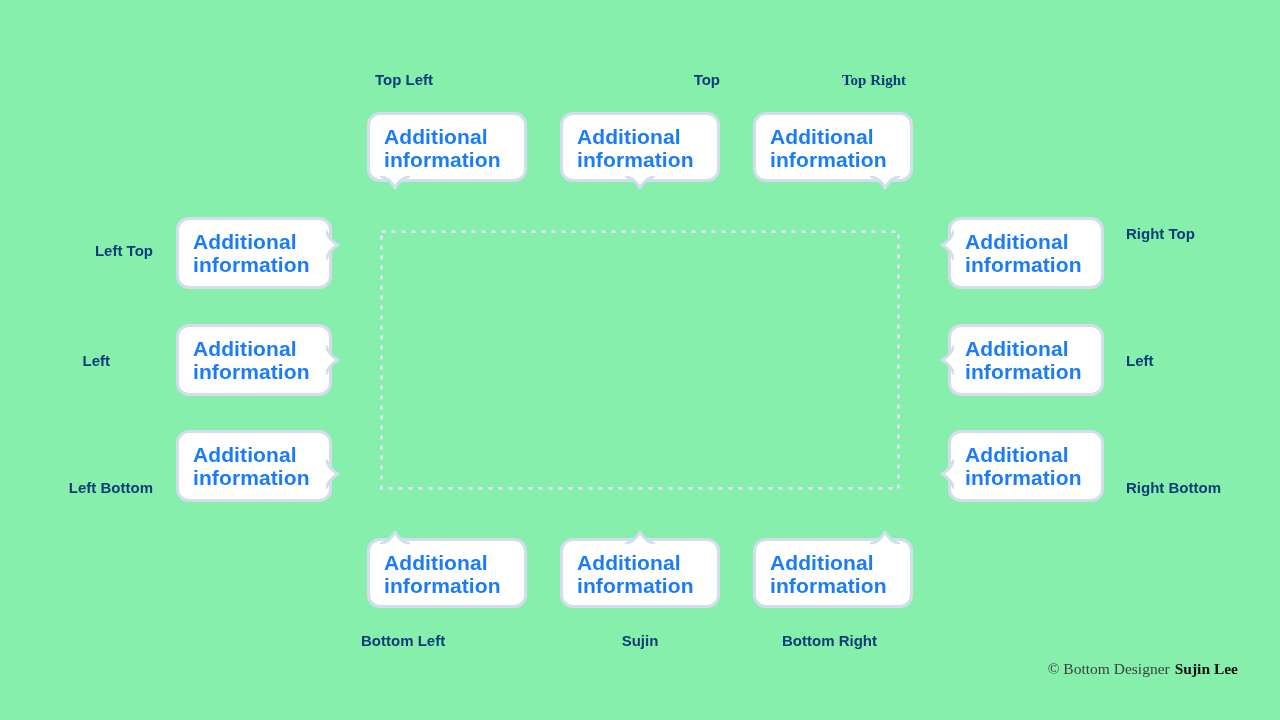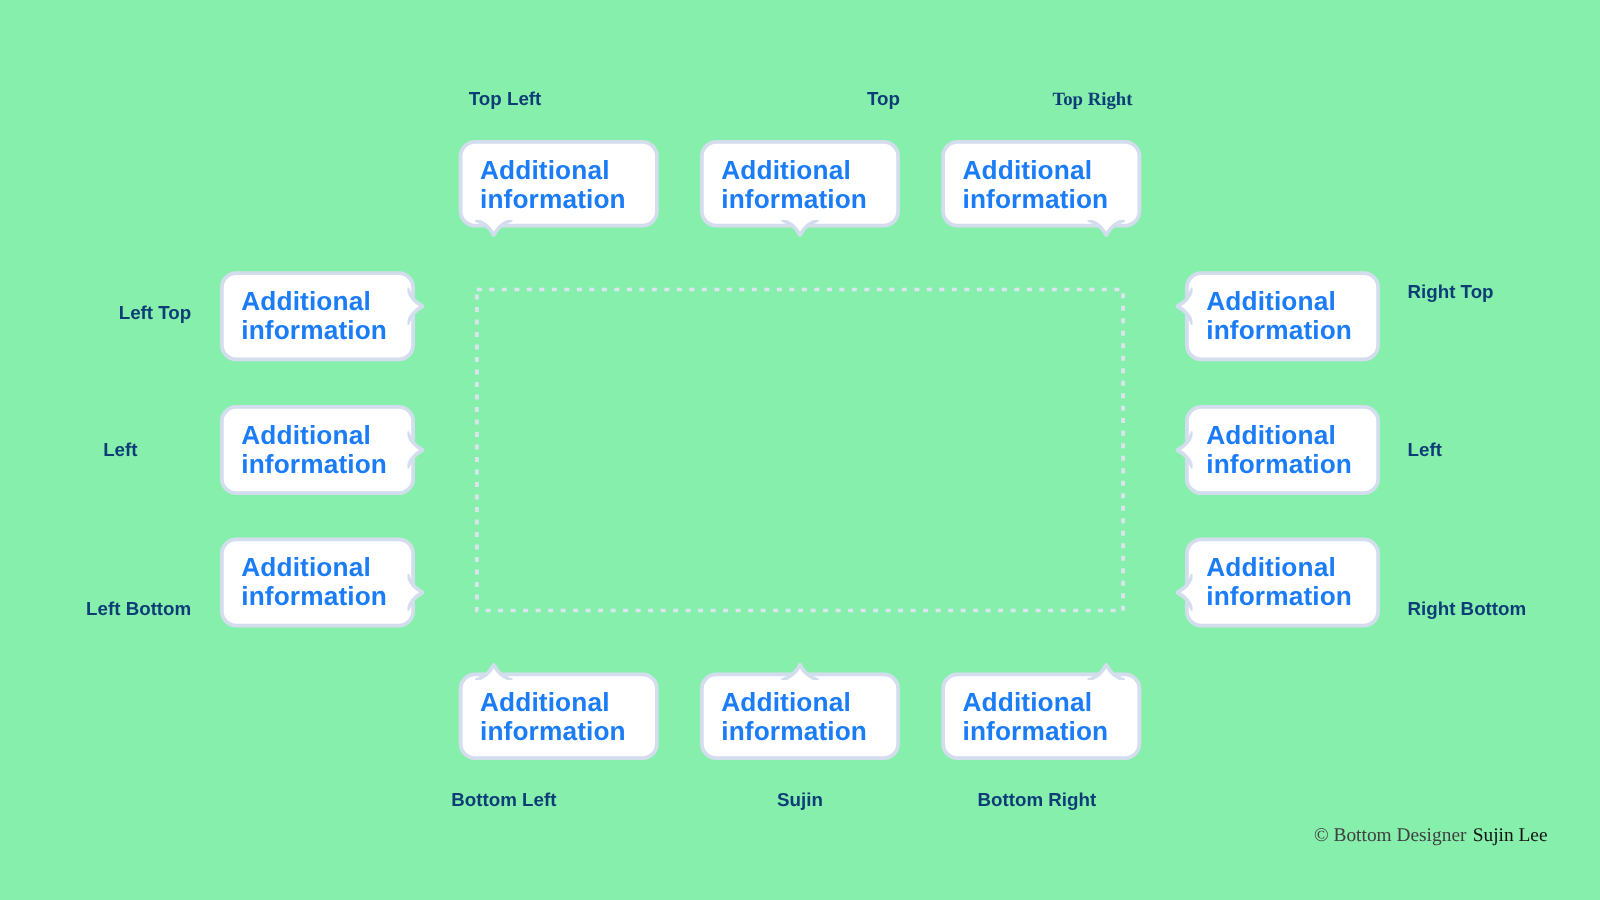--- a/index.html
+++ b/index.html
@@ -96,21 +96,21 @@
   .credit {
     position: absolute;
     right: 42px;
     top: 660px;
     font-family: "Liberation Serif", serif;
     font-size: 15.5px;
     color: #3f3f3f;
     white-space: nowrap;
   }
   .credit .credit-name {
-    font-weight: normal;
+    font-weight: bold;
     color: #101010;
     margin-left: 5px;
   }
 </style>
 </head>
 <body>
 
 <div class="canvas">
 
   <div class="target-area">

